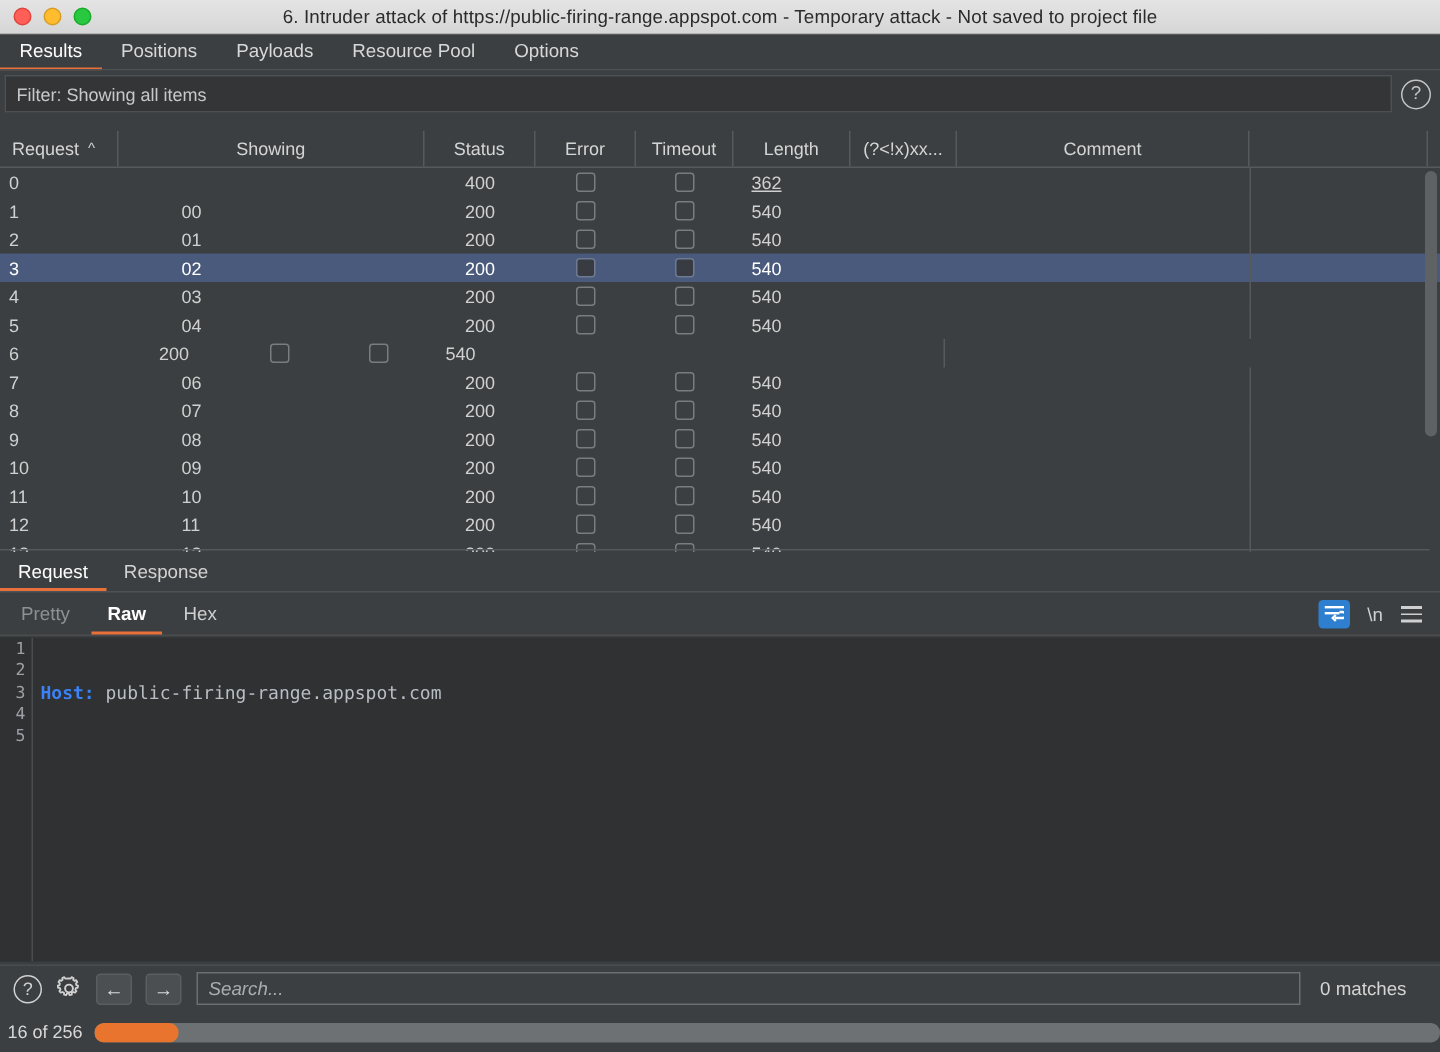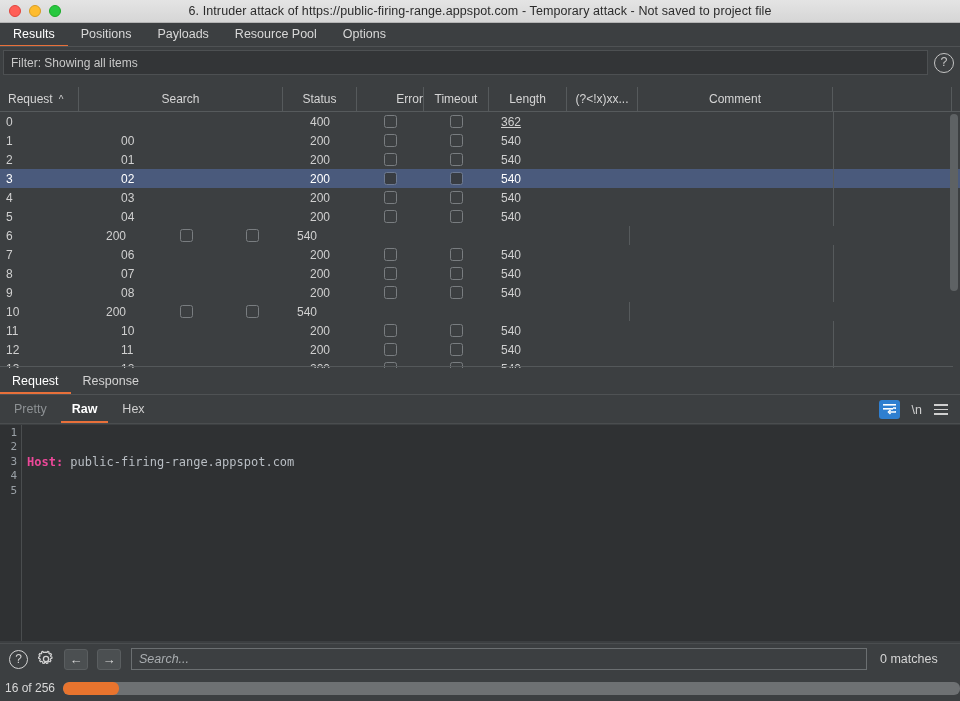--- a/index.html
+++ b/index.html
@@ -167,21 +167,21 @@
     font-family: "DejaVu Sans Mono", monospace; font-size: 12px;
     line-height: 14.4px; white-space: pre;
   }
   .code .line { padding-left: 5px; color: #c9cdd1; }
   .code .line.hl { background: #35393c; }
   .kw   { color: #d6dbe0; font-weight: bold; }
   .path { color: #d6dbe0; font-weight: bold; }
   .pname{ color: #5ec8c8; font-weight: bold; }
   .peq  { color: #d6dbe0; background: #4a5a6a; font-weight: bold; }
   .pval { color: #b3b83f; font-weight: bold; }
-  .hdrn { color: #ec4899; font-weight: bold; }
+  .hdrn { color: #3b82f6; font-weight: bold; }
   .hdrv { color: #b9bec4; }
 
   
   .bottombar {
     position: absolute; left: 0; top: 643px; width: 960px; height: 31px;
     background: #3c3f41; display: flex; align-items: center;
     border-top: 1px solid #4a4d4f;
   }
   .circ-icon {
     width: 19px; height: 19px; border-radius: 50%;
@@ -245,26 +245,26 @@
     <div class="helpbtn">?</div>
   </div>
 
   <div class="results">
     <div class="thead" id="thead">
         <div class="th left" style="width: 79px; flex: 0 0 79px;">
           <span>Request</span>
           <span class="sortarrow">^</span>
         </div>
         <div class="th" style="width: 204px; flex: 0 0 204px;">
-          <span>Search</span>
+          <span>Showing</span>
         </div>
         <div class="th" style="width: 74px; flex: 0 0 74px;">
           <span>Status</span>
         </div>
-        <div class="th" style="width: 67px; flex: 0 0 67px; justify-content: flex-end;">
+        <div class="th" style="width: 67px; flex: 0 0 67px;">
           <span>Error</span>
         </div>
         <div class="th" style="width: 65px; flex: 0 0 65px;">
           <span>Timeout</span>
         </div>
         <div class="th" style="width: 78px; flex: 0 0 78px;">
           <span>Length</span>
         </div>
         <div class="th" style="width: 71px; flex: 0 0 71px;">
           <span>(?&lt;!x)xx...</span>
@@ -419,20 +419,21 @@
           <div class="td cen" style="width: 65px; flex: 0 0 65px;">
             <span class="chk"></span>
           </div>
           <div class="td len" style="width: 78px; flex: 0 0 78px;">540</div>
           <div class="td cen" style="width: 71px; flex: 0 0 71px;"></div>
           <div class="td cen" style="width: 195px; flex: 0 0 195px;"></div>
           <div class="td cen emptycol" style="width: 119px; flex: 0 0 119px;"></div>
         </div>
         <div class="trow">
           <div class="td num" style="width: 79px; flex: 0 0 79px;">10</div>
+          <div class="td pay" style="width: 204px; flex: 0 0 204px;">09</div>
           <div class="td cen" style="width: 74px; flex: 0 0 74px;">200</div>
           <div class="td cen" style="width: 67px; flex: 0 0 67px;">
             <span class="chk"></span>
           </div>
           <div class="td cen" style="width: 65px; flex: 0 0 65px;">
             <span class="chk"></span>
           </div>
           <div class="td len" style="width: 78px; flex: 0 0 78px;">540</div>
           <div class="td cen" style="width: 71px; flex: 0 0 71px;"></div>
           <div class="td cen" style="width: 195px; flex: 0 0 195px;"></div>

